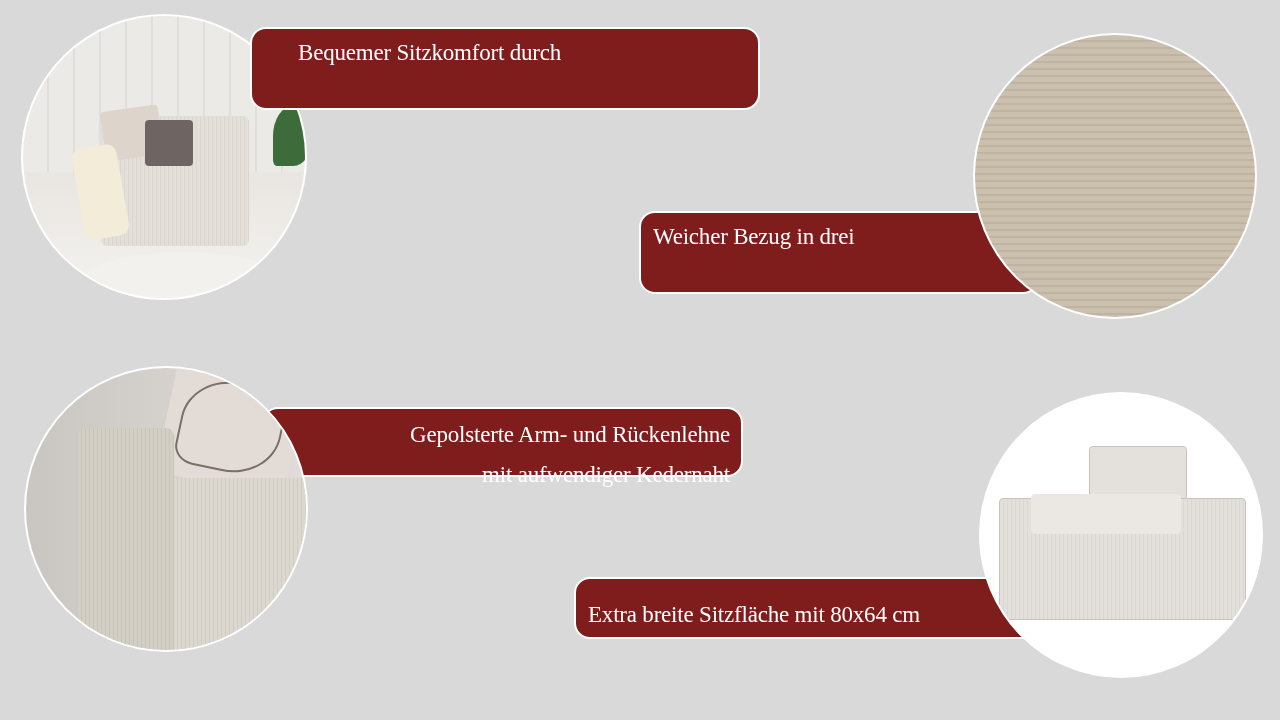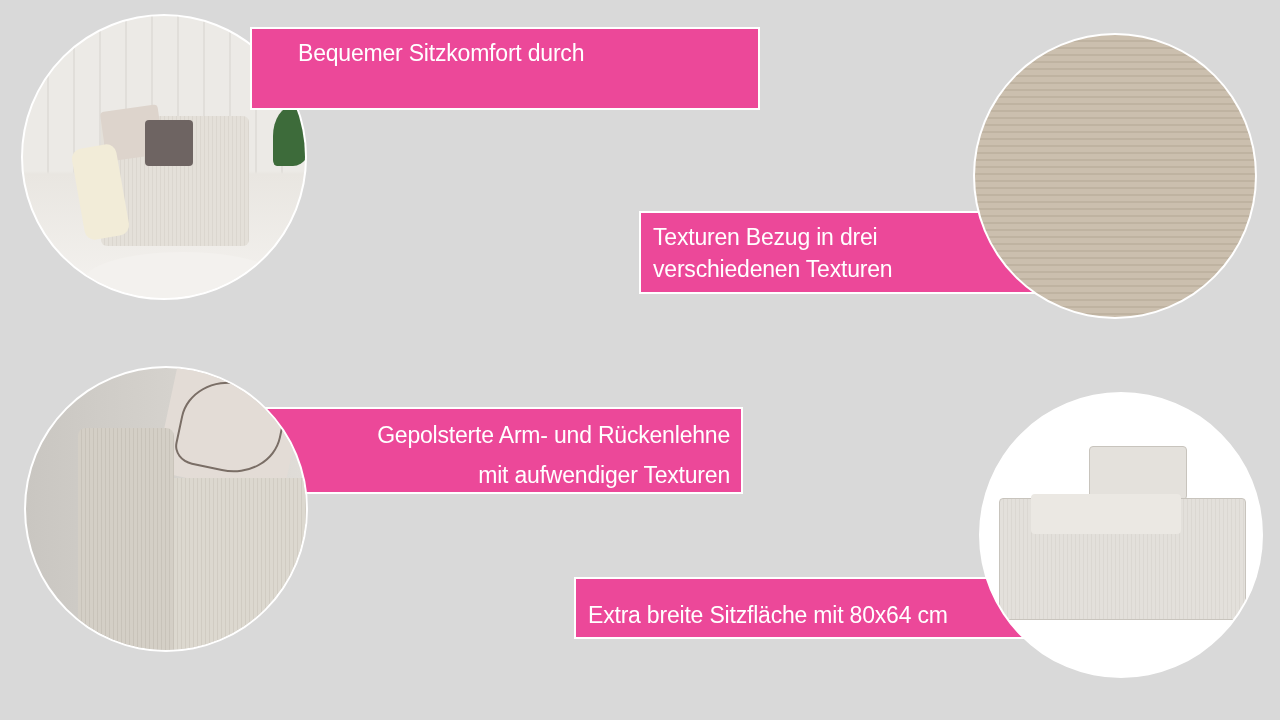--- a/index.html
+++ b/index.html
@@ -2,23 +2,23 @@
 <html><head>
 <meta charset="utf-8">
 <style>
   html, body { margin:0; padding:0; }
   body {
     width:1280px; height:720px; overflow:hidden; position:relative;
     background: var(--bg, #d9d9d9);
     font-family: "Liberation Sans", "DejaVu Sans", sans-serif;
   }
   .callout {
-    position:absolute; background:#ec4899; color:#fff;
-    border:2px solid #ffffff; border-radius:0; box-sizing:border-box;
-    font-size:23px; line-height:32px; letter-spacing:-0.2px;
+    position:absolute; background:#7f1d1d; color:#fff;
+    border:2px solid #ffffff; border-radius:16px; box-sizing:border-box;
+    font-size:23px; line-height:32px; letter-spacing:-0.2px;font-family:Liberation Serif, serif;
   }
   .callout .line { display:block; white-space:nowrap; }
   .circle {
     position:absolute; border-radius:50%; border:2px solid #fff;
     overflow:hidden; box-sizing:border-box;
   }
 
   
   #c1 { left:250px; top:27px; width:510px; height:83px; padding:8px 20px 0 46px; }
   #p1 {
@@ -41,21 +41,21 @@
   
   #c2 { left:639px; top:211px; width:400px; height:83px; padding:8px 12px 0 12px; }
   #p2 {
     left:973px; top:33px; width:284px; height:286px;
     background:
       repeating-linear-gradient(180deg, #cbbfae 0px, #cbbfae 5px, #b3a794 6px, #cbbfae 7px),
       #cbbfae;
   }
 
   
-  #c3 { left:262px; top:407px; width:481px; height:87px; padding:6px 11px 0 0; text-align:right; font-size:23px; line-height:40px; }
+  #c3 { left:262px; top:407px; width:481px; height:70px; padding:6px 11px 0 0; text-align:right; font-size:23px; line-height:40px; }
   #p3 {
     left:24px; top:366px; width:284px; height:286px;
     background:linear-gradient(90deg,#c9c6c1 0%, #e0ddd8 100%);
   }
   #p3 .arm {
     position:absolute; left:52px; top:60px; width:96px; height:226px;
     background: repeating-linear-gradient(90deg,#d4cfc6 0,#d4cfc6 3px,#bdb7ad 4px);
     border-radius:8px 8px 0 0;
   }
   #p3 .seat {
@@ -90,28 +90,27 @@
   <div class="pillow1"></div>
   <div class="pillow2"></div>
   <div class="throw"></div>
   <div class="rug"></div>
 </div>
 <div class="callout" id="c1">
   <span class="line">Bequemer Sitzkomfort durch</span>
 </div>
 
 <div class="callout" id="c2">
-  <span class="line">Texturen Bezug in drei</span>
-  <span class="line">verschiedenen Texturen</span>
+  <span class="line">Weicher Bezug in drei</span>
 </div>
 <div class="circle" id="p2"></div>
 
 <div class="callout" id="c3">
   <span class="line">Gepolsterte Arm- und Rückenlehne</span>
-  <span class="line">mit aufwendiger Texturen</span>
+  <span class="line">mit aufwendiger Kedernaht</span>
 </div>
 <div class="circle" id="p3">
   <div class="cushion"></div>
   <div class="seat"></div>
   <div class="arm"></div>
 </div>
 
 <div class="callout" id="c4">
   <span class="line">Extra breite Sitzfläche mit 80x64 cm</span>
 </div>

